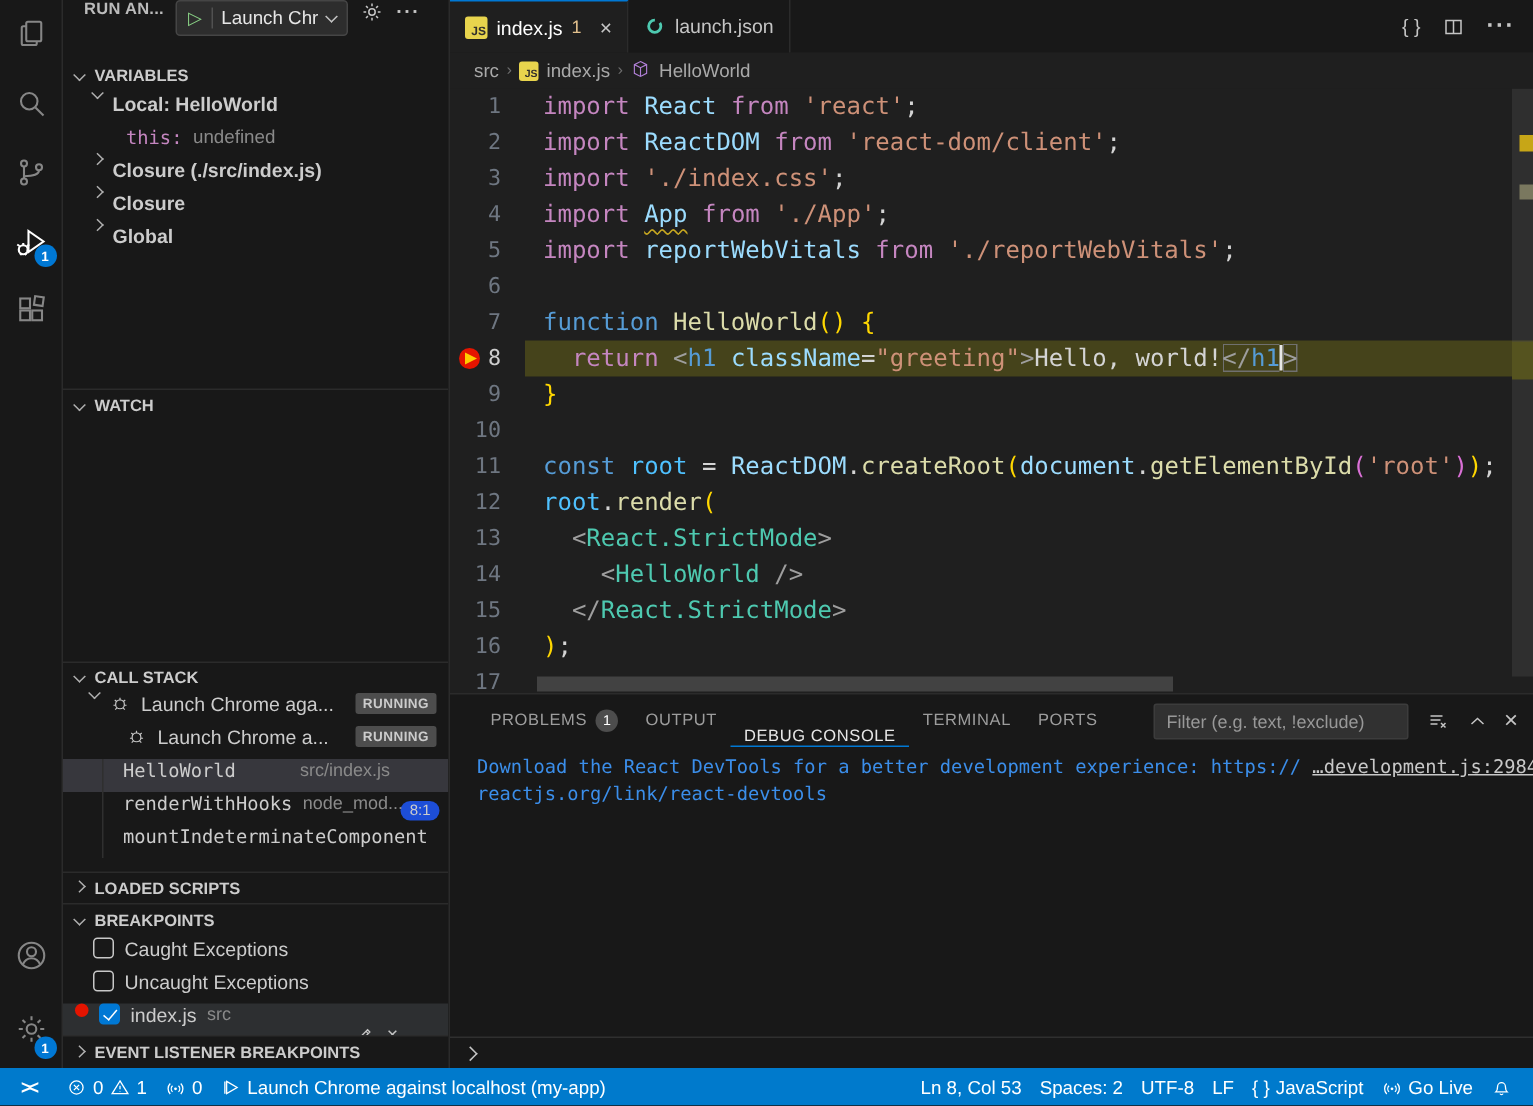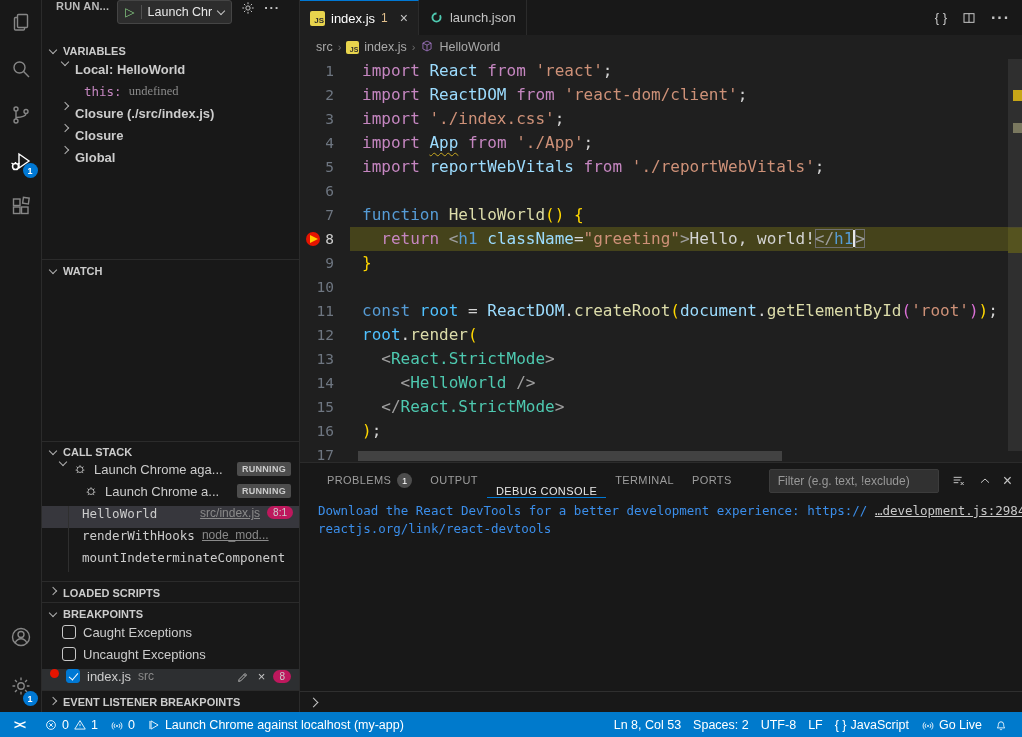--- a/index.html
+++ b/index.html
@@ -38,26 +38,26 @@
     border-bottom:1.4px solid #b0b0b0; transform:rotate(45deg); margin-top:-3px; flex:0 0 auto; }
   .chev.r { transform:rotate(-45deg); }
 
   .section { border-top:1px solid #2b2b2b; overflow:hidden; display:flex; flex-direction:column; }
   .sec-head { height:22px; flex:0 0 22px; display:flex; align-items:center; gap:7px; padding-left:8px;
     font-size:11px; font-weight:bold; color:#cccccc; cursor:pointer; }
   .srow { height:22px; flex:0 0 22px; display:flex; align-items:flex-start; gap:7px; font-size:13px;
     color:#cccccc; cursor:pointer; white-space:nowrap; }
   .srow .bold { font-weight:bold; }
   .kw-this { color:#c586c0; font-family:"DejaVu Sans Mono",monospace; font-size:12.5px; }
-  .val-dim { color:#8a8a8a; font-family:Liberation Serif, serif; font-size:12.5px; }
+  .val-dim { color:#8a8a8a; font-family:Liberation Sans, sans-serif; font-size:12.5px; }
   .badge-pill { margin-left:auto; margin-right:8px; background:#4d4d4d; color:#cccccc;
     font-size:9px; font-weight:bold; border-radius:2px; padding:2px 5px; letter-spacing:.3px; flex:0 0 auto; }
-  .badge-round { background:#be185d; color:#cccccc; font-size:10px; border-radius:9px; padding:1px 6px; }
+  .badge-round { background:#1d4ed8; color:#cccccc; font-size:10px; border-radius:9px; padding:1px 6px;margin-top:28px; }
   .bug-ic svg { width:14px; height:14px; stroke:#c5c5c5; fill:none; stroke-width:1.4; }
-  .frame-src { color:#8a8a8a; font-size:12px; overflow:hidden; text-overflow:ellipsis;text-decoration:underline; }
+  .frame-src { color:#8a8a8a; font-size:12px; overflow:hidden; text-overflow:ellipsis; }
   .sel { background:#37373d; }
   .hovrow { background:#2d2f31; }
   .cstack-frames { position:relative; }
   .cstack-frames:before { content:""; position:absolute; left:26px; top:0; bottom:0; width:1px; background:#2f2f2f; }
 
   .cb { width:14px; height:14px; border:1.4px solid #c8c8c8; border-radius:3px; flex:0 0 auto; }
   .cb.on { background:#0078d4; border-color:#0078d4; position:relative; }
   .cb.on:after { content:""; position:absolute; left:4px; top:1px; width:4px; height:8px;
     border-right:1.6px solid #fff; border-bottom:1.6px solid #fff; transform:rotate(40deg); }
   .bp-dot { width:9px; height:9px; border-radius:50%; background:#e51400; flex:0 0 auto; }

